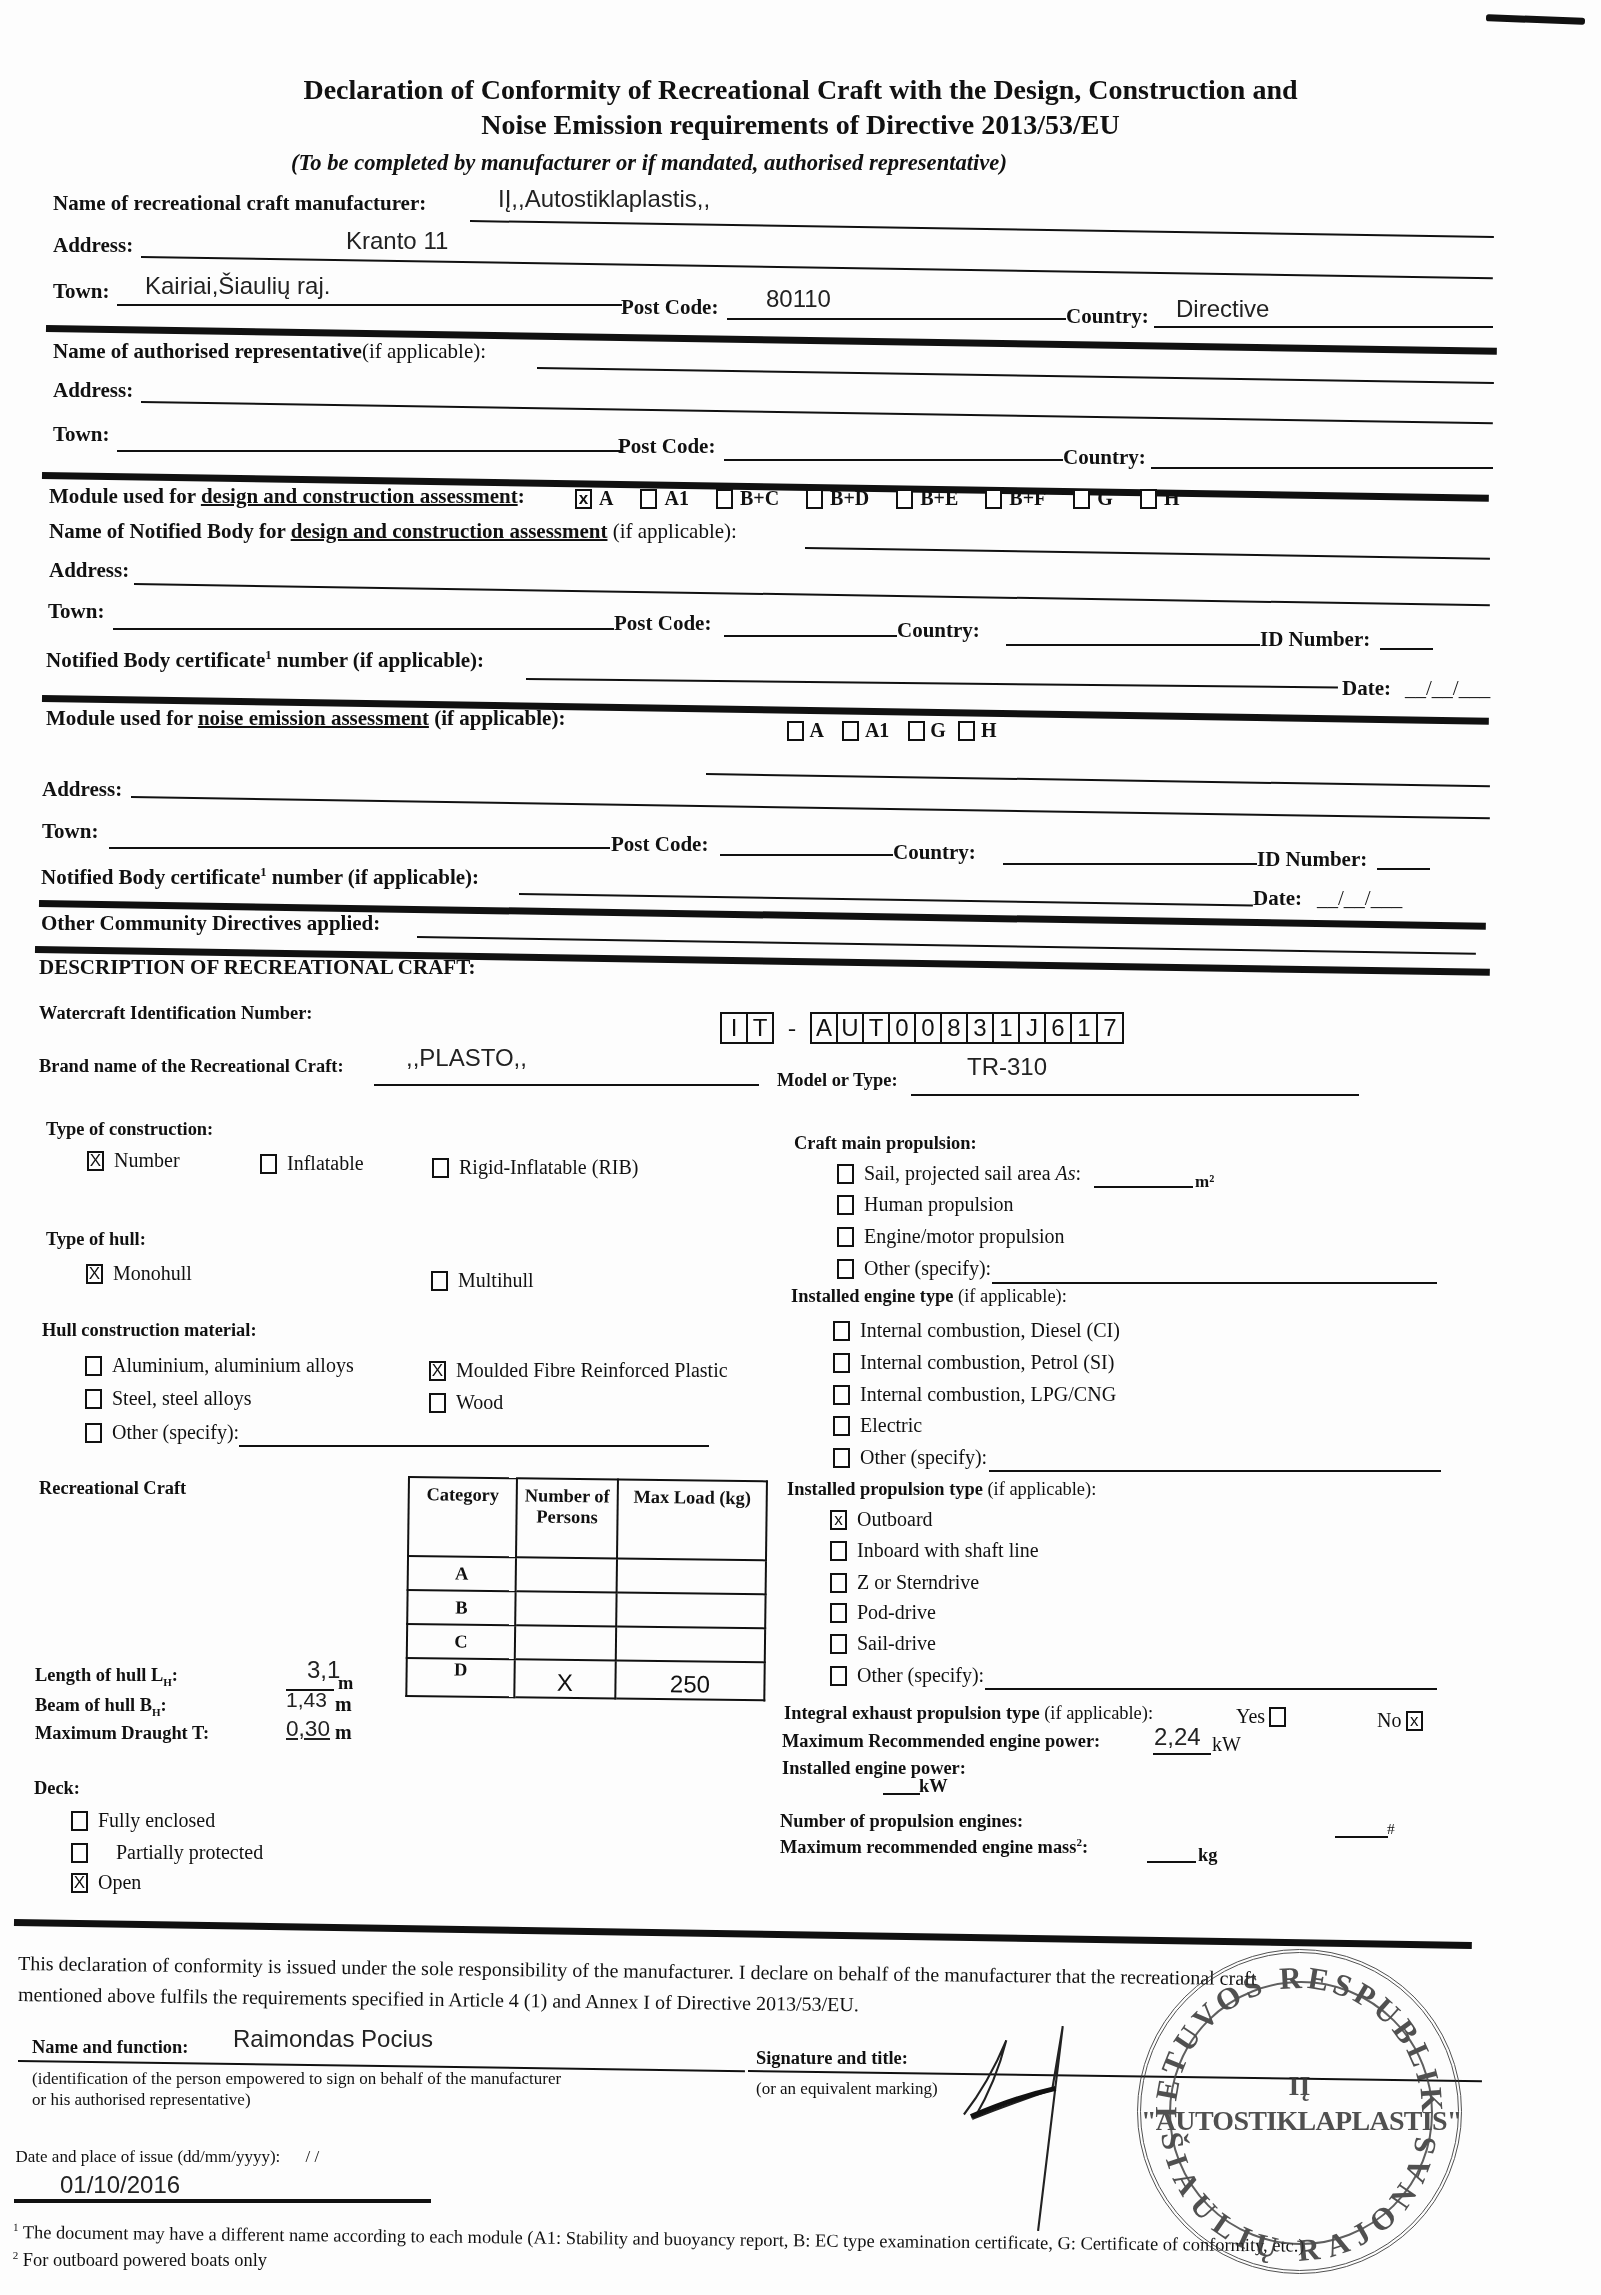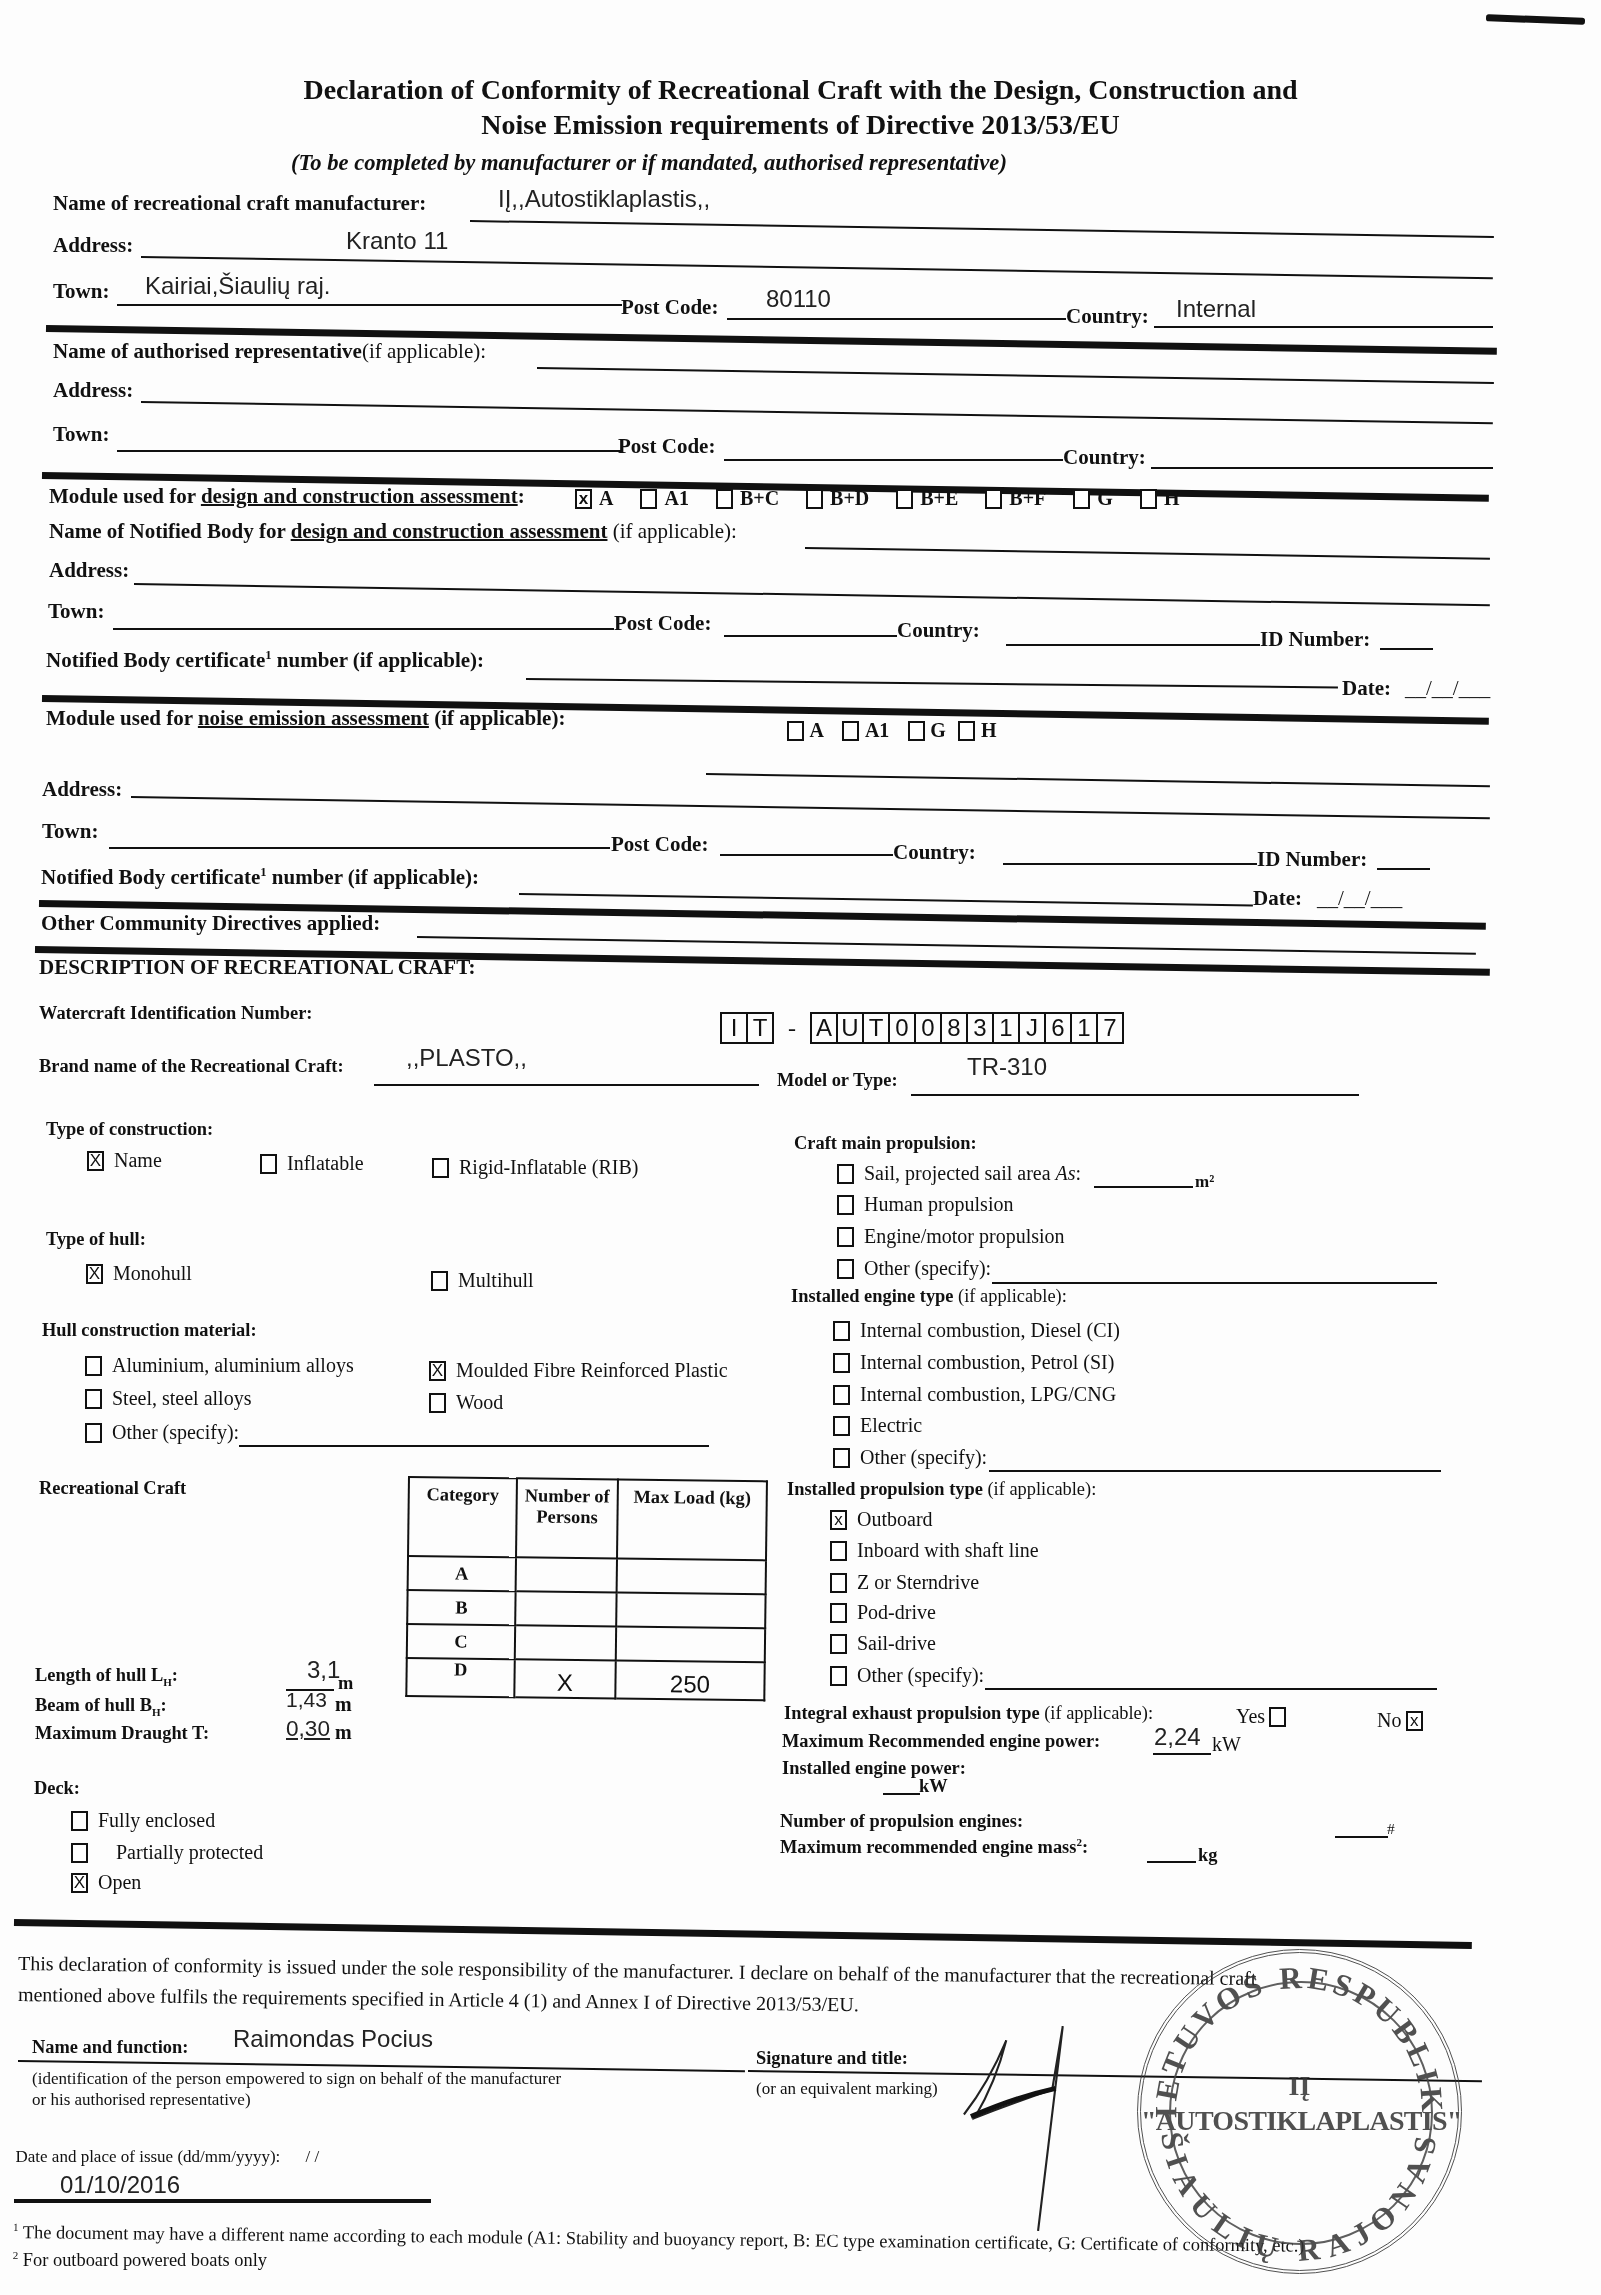--- a/index.html
+++ b/index.html
@@ -58,21 +58,21 @@
   <div class="abs hand" style="left:346px;top:227px;">Kranto 11</div>
   <div class="uline" style="left:141px;top:256px;width:1352px;transform:rotate(0.9deg);transform-origin:left;"></div>
 
   <div class="abs lbl" style="left:53px;top:279px;">Town:</div>
   <div class="abs hand" style="left:145px;top:272px;">Kairiai,Šiaulių raj.</div>
   <div class="uline" style="left:117px;top:304px;width:505px;"></div>
   <div class="abs lbl" style="left:621px;top:295px;">Post Code:</div>
   <div class="abs hand" style="left:766px;top:285px;">80110</div>
   <div class="uline" style="left:727px;top:318px;width:339px;"></div>
   <div class="abs lbl" style="left:1066px;top:304px;">Country:</div>
-  <div class="abs hand" style="left:1176px;top:295px;">Internal</div>
+  <div class="abs hand" style="left:1176px;top:295px;">Directive</div>
   <div class="uline" style="left:1154px;top:326px;width:339px;"></div>
 
   <div class="rule" style="left:46px;top:325px;width:1451px;transform:rotate(0.9deg);transform-origin:left;"></div>
 
   <div class="abs" style="left:53px;top:339px;font-size:21px;">
     <span class="b">Name of authorised representative</span><span>(if applicable):</span>
   </div>
   <div class="uline" style="left:537px;top:367px;width:957px;transform:rotate(0.9deg);transform-origin:left;"></div>
   <div class="abs lbl" style="left:53px;top:378px;">Address:</div>
   <div class="uline" style="left:141px;top:401px;width:1352px;transform:rotate(0.9deg);transform-origin:left;"></div>
@@ -195,21 +195,21 @@
   <div class="abs b" style="left:39px;top:1056px;font-size:18.4px;">Brand name of the Recreational Craft:</div>
   <div class="abs hand" style="left:406px;top:1044px;">,,PLASTO,,</div>
   <div class="uline" style="left:374px;top:1084px;width:385px;"></div>
   <div class="abs b" style="left:777px;top:1070px;font-size:18.4px;">Model or Type:</div>
   <div class="abs hand" style="left:967px;top:1053px;">TR-310</div>
   <div class="uline" style="left:911px;top:1094px;width:448px;"></div>
 
   <div class="abs b" style="left:46px;top:1119px;font-size:18.4px;">Type of construction:</div>
   <div class="cbrow" style="left:87px;top:1149px;">
     <span class="cb">X</span>
-      <span>Name</span>
+      <span>Number</span>
   </div>
   <div class="cbrow" style="left:260px;top:1152px;">
     <span class="cb"></span>
       <span>Inflatable</span>
   </div>
   <div class="cbrow" style="left:432px;top:1156px;">
     <span class="cb"></span>
       <span>Rigid-Inflatable (RIB)</span>
   </div>
 

